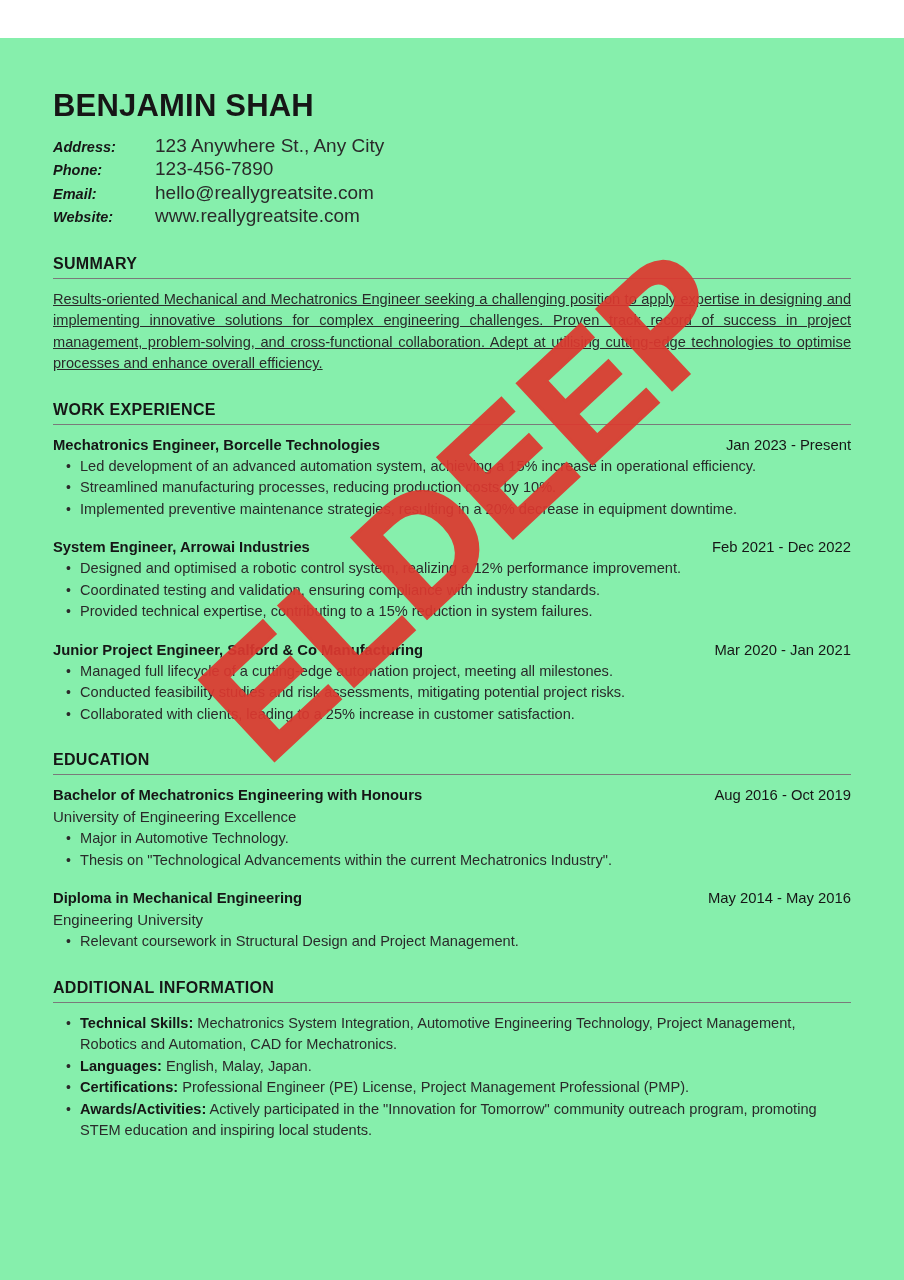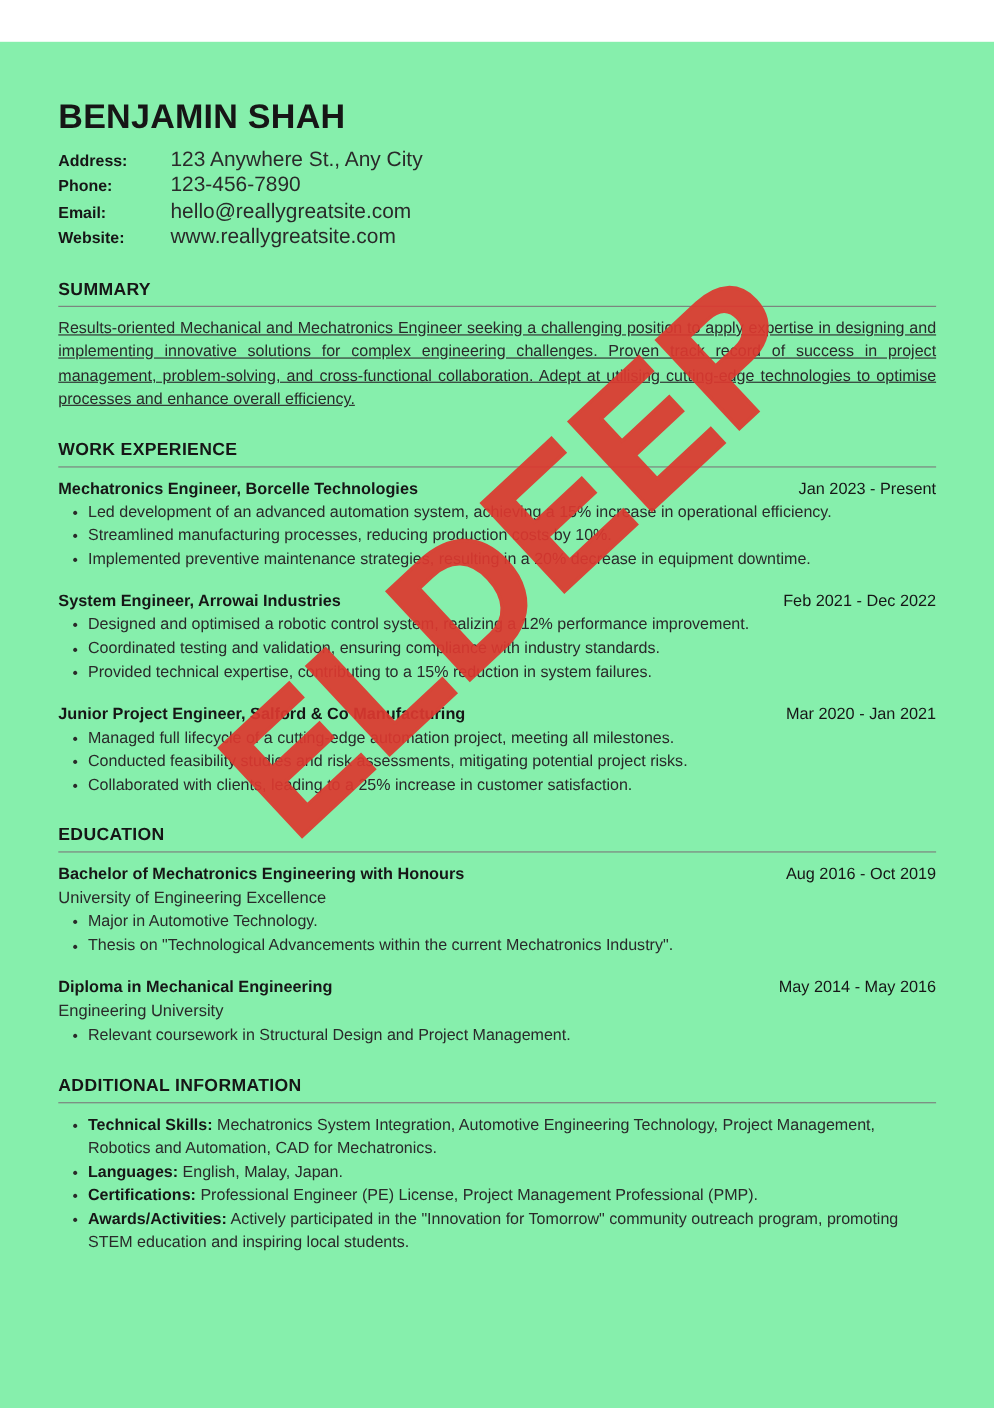--- a/index.html
+++ b/index.html
@@ -46,20 +46,21 @@
     padding: 0;
     vertical-align: baseline;
     line-height: 21.5px;
   }
   .contact-label {
     font-size: 14.5px;
     font-weight: bold;
     color: #161616;
     width: 102px;
     white-space: nowrap;
+    font-style: italic;
   }
   .contact-value {
     font-size: 19px;
     font-weight: normal;
     color: #2a2a2a;
     white-space: nowrap;
   }
 
   
   .section {

